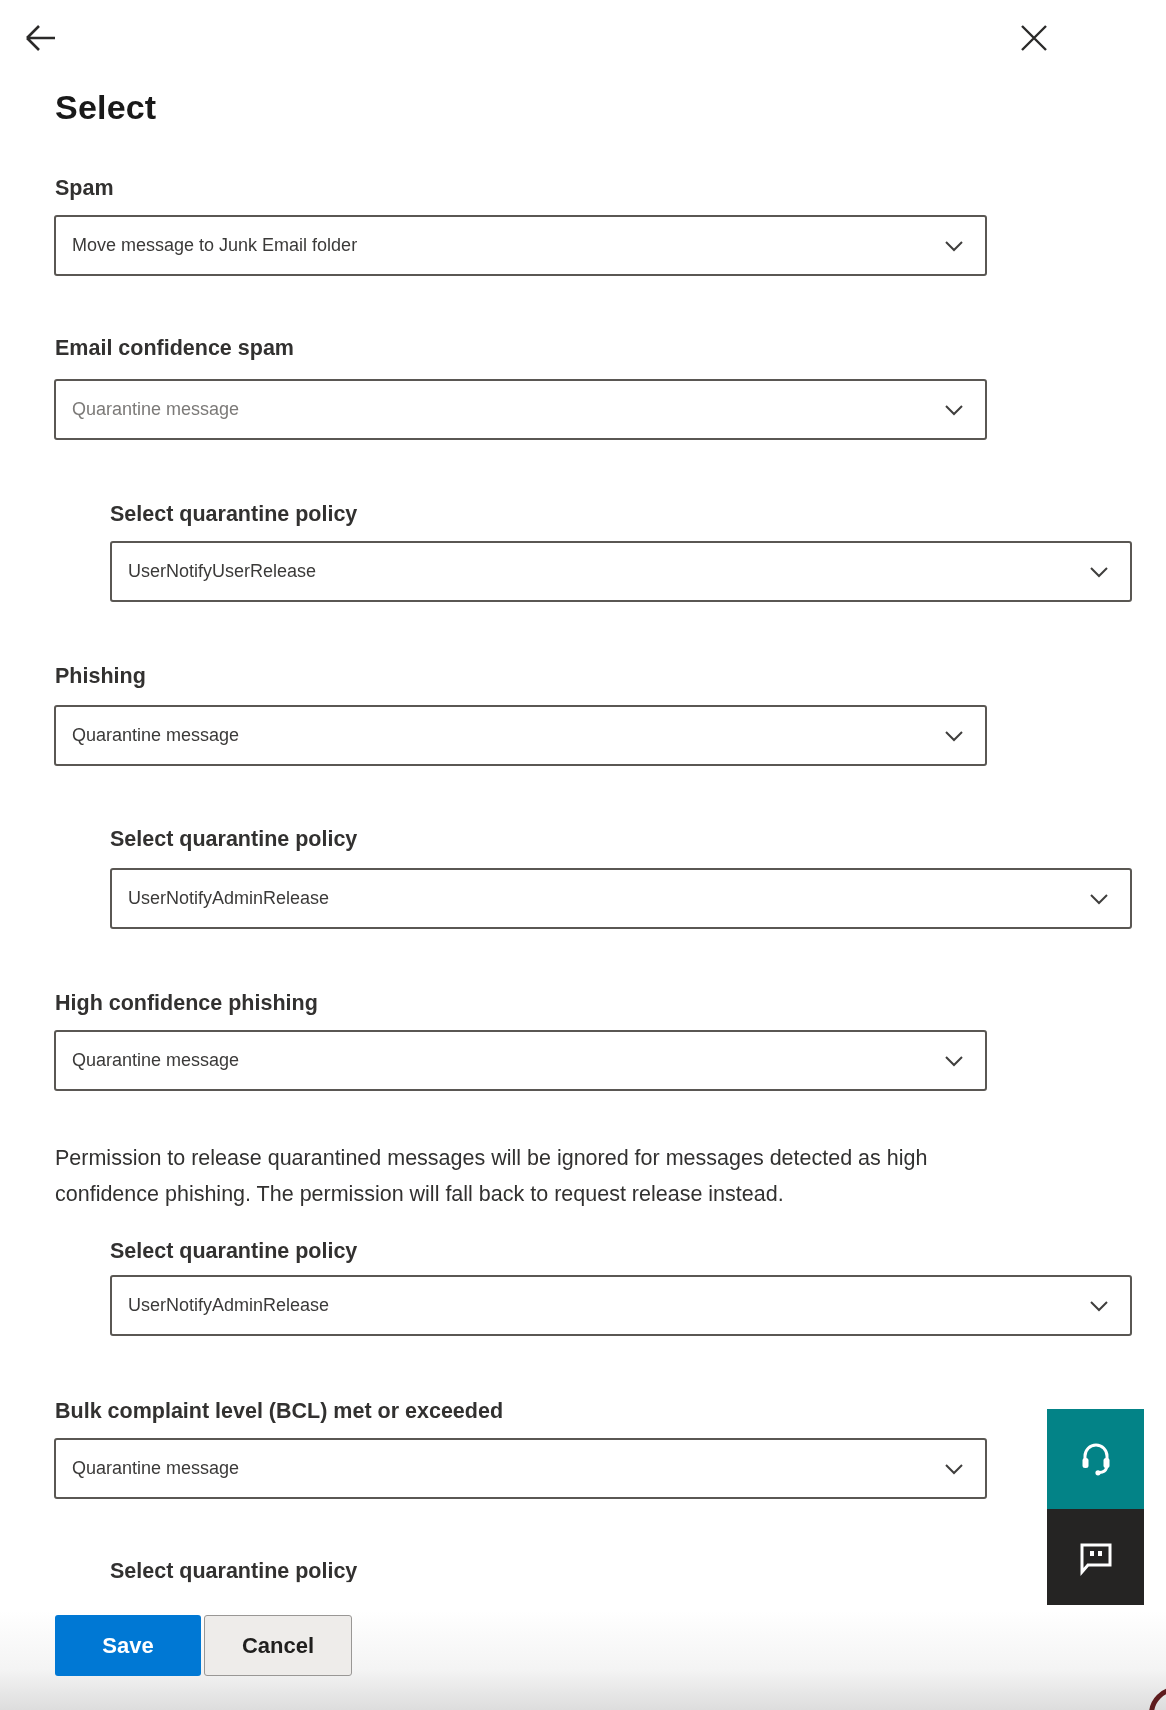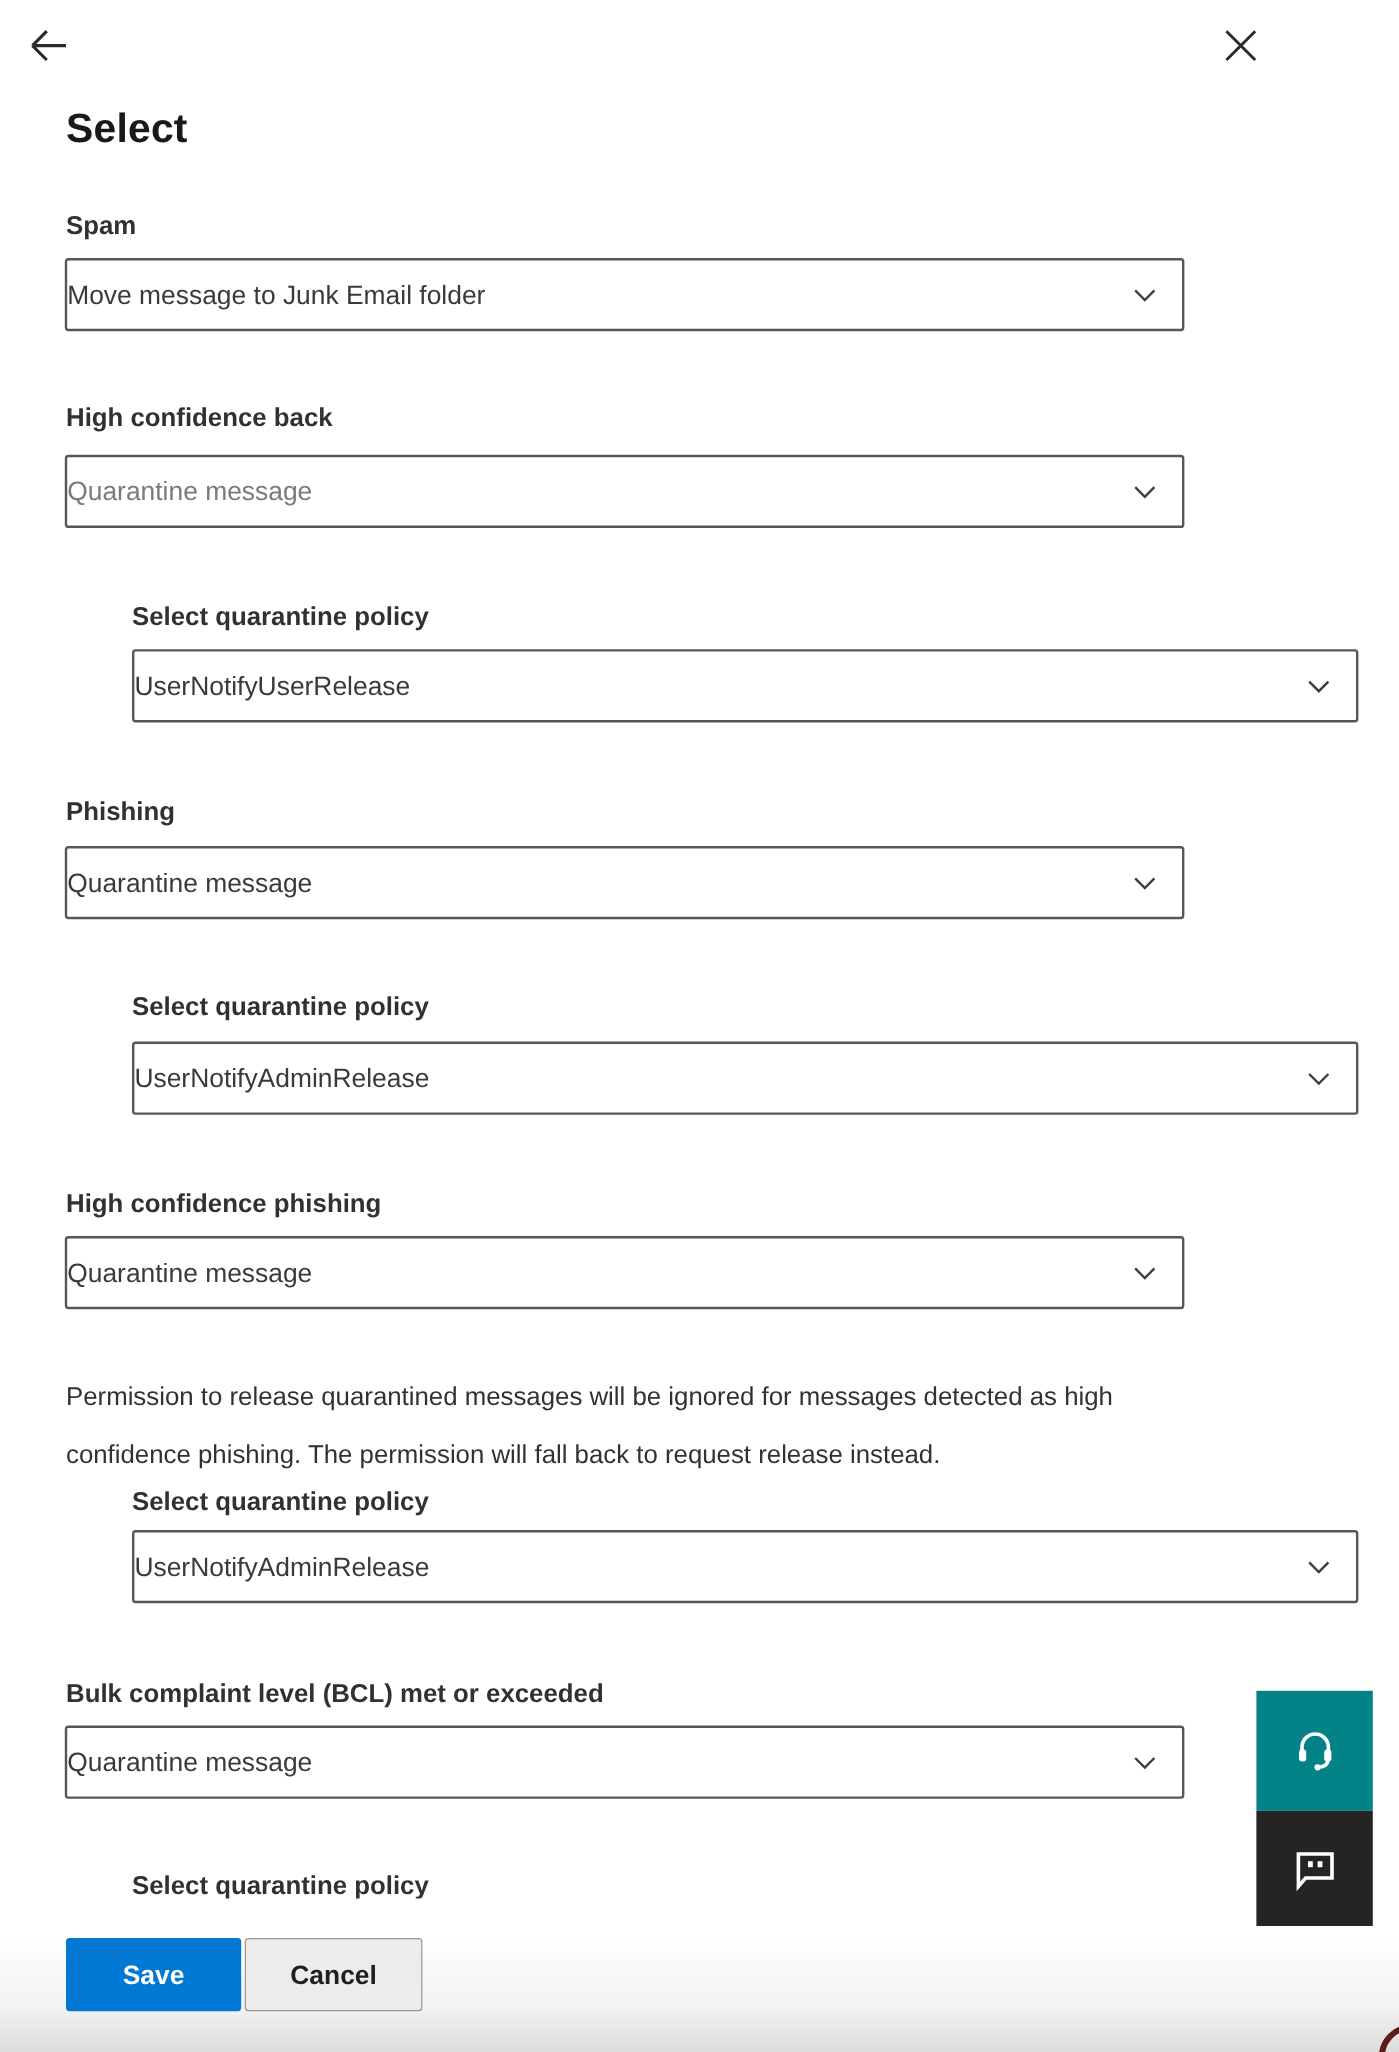--- a/index.html
+++ b/index.html
@@ -25,28 +25,28 @@
     white-space:nowrap;
   }
   .field-label.indent{left:110px;}
   .dropdown{
     position:absolute;left:54px;width:933px;height:61px;box-sizing:border-box;
     background:#fff;border:2px solid #5a5753;border-radius:3px;
     display:flex;align-items:center;cursor:pointer;
   }
   .dropdown.indent{left:110px;width:1022px;}
   .dropdown .val{
-    font-size:22px;color:#3b3a39;
+    padding-left:16px;font-size:18px;color:#3b3a39;
     white-space:nowrap;overflow:hidden;flex:1;
   }
   .dropdown.muted .val{color:#7c7a78;}
   .dropdown .chev{margin-right:18px;flex:none;display:flex;}
   .note{
     position:absolute;left:55px;top:1140px;width:980px;
-    font-size:21.5px;line-height:48px;color:#323130;
+    font-size:21.5px;line-height:36px;color:#323130;
   }
   .footer{
     position:absolute;left:0;top:1582px;width:1166px;height:128px;
     background:linear-gradient(180deg, rgba(255,255,255,.85) 0%, #ffffff 22%, #f4f4f4 68%, #dddddd 100%);
   }
   .btn{
     position:absolute;top:33px;height:61px;box-sizing:border-box;
     font-family:inherit;font-size:22px;font-weight:600;border-radius:3px;cursor:pointer;
   }
   #save-btn{left:38px;width:146px;background:#0078d4;color:#ffffff;border:none;}
@@ -85,21 +85,21 @@
 <div class="field-label" style="top:174px">Spam</div>
 <div class="dropdown" style="top: 215px; border-color: rgb(90, 87, 83);">
   <span class="val">Move message to Junk Email folder</span>
   <span class="chev">
     <svg width="26" height="26" viewBox="0 0 26 26">
         <path d="M5 9 L13 17 L21 9" stroke="#3f3e3d" stroke-width="2" fill="none"></path>
       </svg>
   </span>
 </div>
 
-<div class="field-label" style="top:334px">High confidence back</div>
+<div class="field-label" style="top:334px">Email confidence spam</div>
 <div class="dropdown muted" style="top: 379px; border-color: rgb(90, 87, 83);">
   <span class="val">Quarantine message</span>
   <span class="chev">
     <svg width="26" height="26" viewBox="0 0 26 26">
         <path d="M5 9 L13 17 L21 9" stroke="#3f3e3d" stroke-width="2" fill="none"></path>
       </svg>
   </span>
 </div>
 
 <div class="field-label indent" style="top:500px">Select quarantine policy</div>

